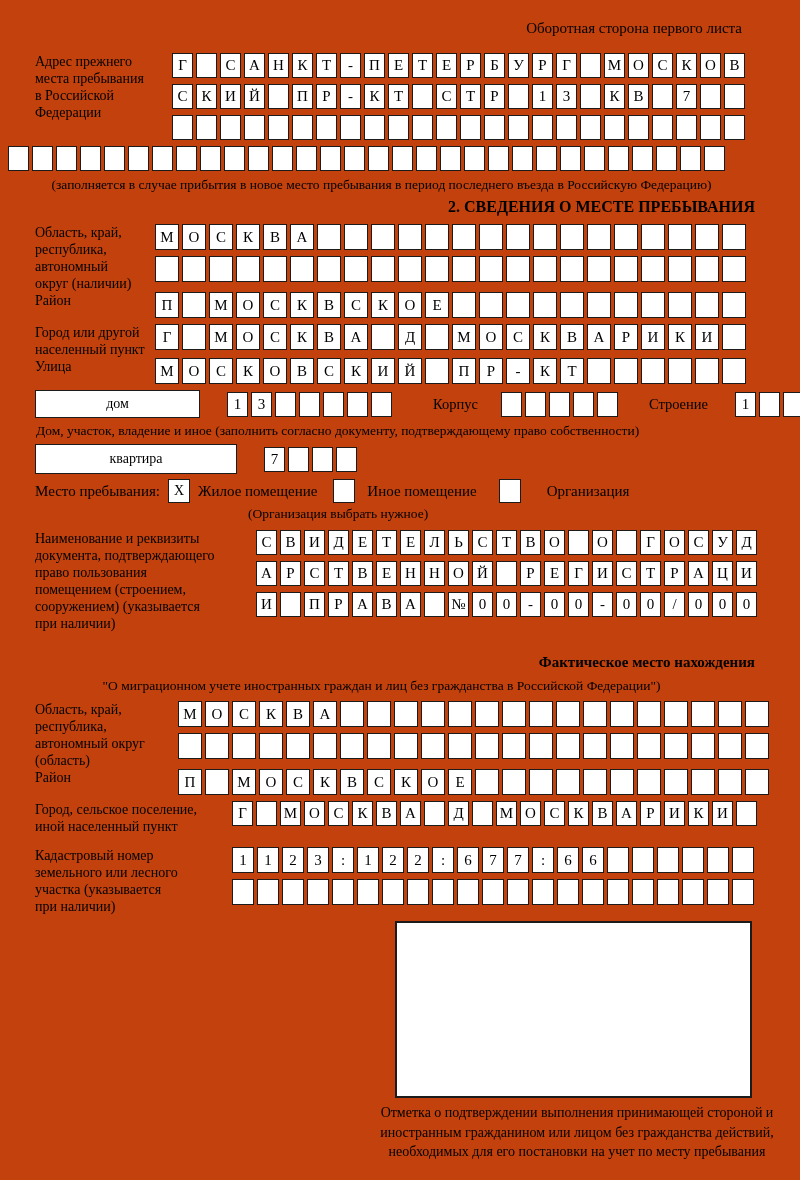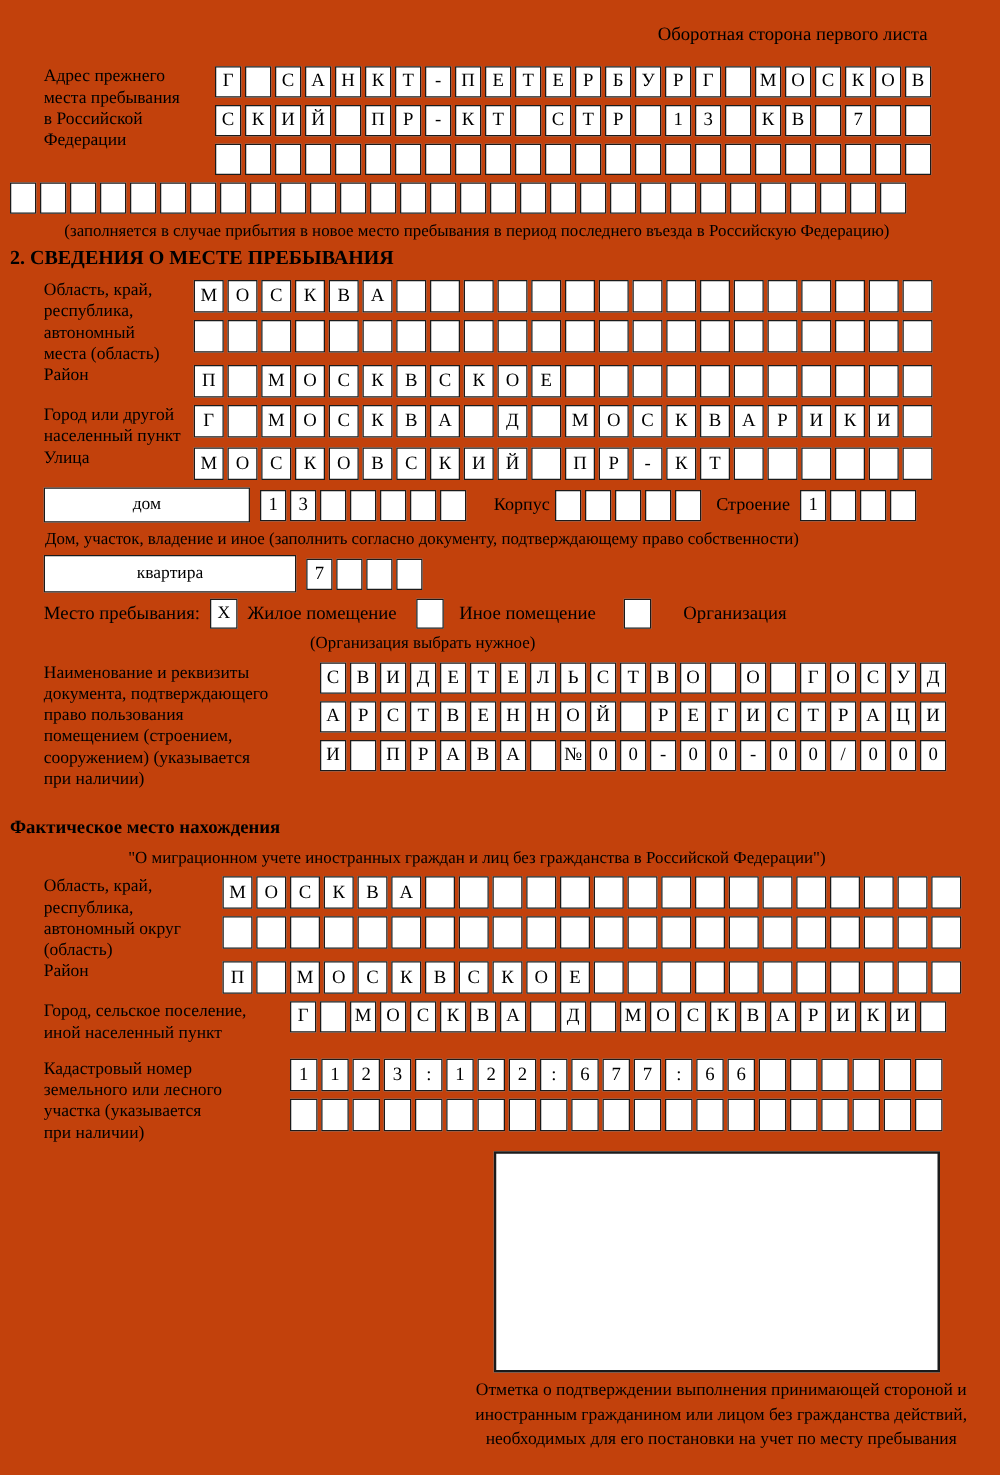--- a/index.html
+++ b/index.html
@@ -17,26 +17,26 @@
   .cell{
     box-sizing:border-box;flex-shrink:0;width:21px;height:25px;
     border:1.6px solid #1b1b1b;display:flex;align-items:center;justify-content:center;
     font-size:15px;line-height:1;background:#fff;
   }
   .cg22 .cell{width:24px;height:26px;}
   .cg21k .cell{width:22px;height:26px;}
   .caption{font-size:13.5px;margin-bottom:5px;}
   .caption.center{text-align:center;margin-right:45px;}
   .caption.indent{margin-left:28px;}
-  .sect-title{font-size:16px;font-weight:bold;text-align:left;margin:2px 45px 8px 0;}
+  .sect-title{font-size:16px;font-weight:bold;text-align:right;margin:2px 45px 8px 0;}
   .labelbox{
     box-sizing:border-box;border:1.6px solid #1b1b1b;display:flex;align-items:center;justify-content:center;
     font-size:14px;flex-shrink:0;background:#fff;
   }
-  .dom-row{align-items:center;margin-bottom:5px;}
+  .dom-row{align-items:center;margin-bottom:5px;gap:19px;}
   .inline-label{font-size:14.5px;flex-shrink:0;text-align:center;}
   .mesto-row{display:flex;align-items:center;font-size:15px;margin-bottom:3px;}
   .cb{
     box-sizing:border-box;width:22px;height:24px;border:1.6px solid #1b1b1b;flex-shrink:0;
     display:flex;align-items:center;justify-content:center;font-size:14px;background:#fff;
   }
   .choose-note{font-size:13.5px;margin-left:240px;margin-bottom:8px;}
   .fact-note{font-size:13.5px;text-align:center;margin-right:45px;line-height:1.35;}
   .fact-notes{margin-bottom:6px;}
   .kadastr{margin-top:12px;}
@@ -178,21 +178,21 @@
     </div>
   <div class="caption center">(заполняется в случае прибытия в новое место пребывания в период последнего въезда в Российскую Федерацию)</div>
 
   <div class="sect-title">2. СВЕДЕНИЯ О МЕСТЕ ПРЕБЫВАНИЯ</div>
 
   <div class="frow">
     <div class="flabel w120">
         <div>Область, край,</div>
         <div>республика,</div>
         <div>автономный</div>
-        <div>места (область)</div>
+        <div>округ (наличии)</div>
       </div>
     <div class="col">
       <div class="cellgrid cg22">
           <div class="cell">М</div>
           <div class="cell">О</div>
           <div class="cell">С</div>
           <div class="cell">К</div>
           <div class="cell">В</div>
           <div class="cell">А</div>
           <div class="cell"></div>

